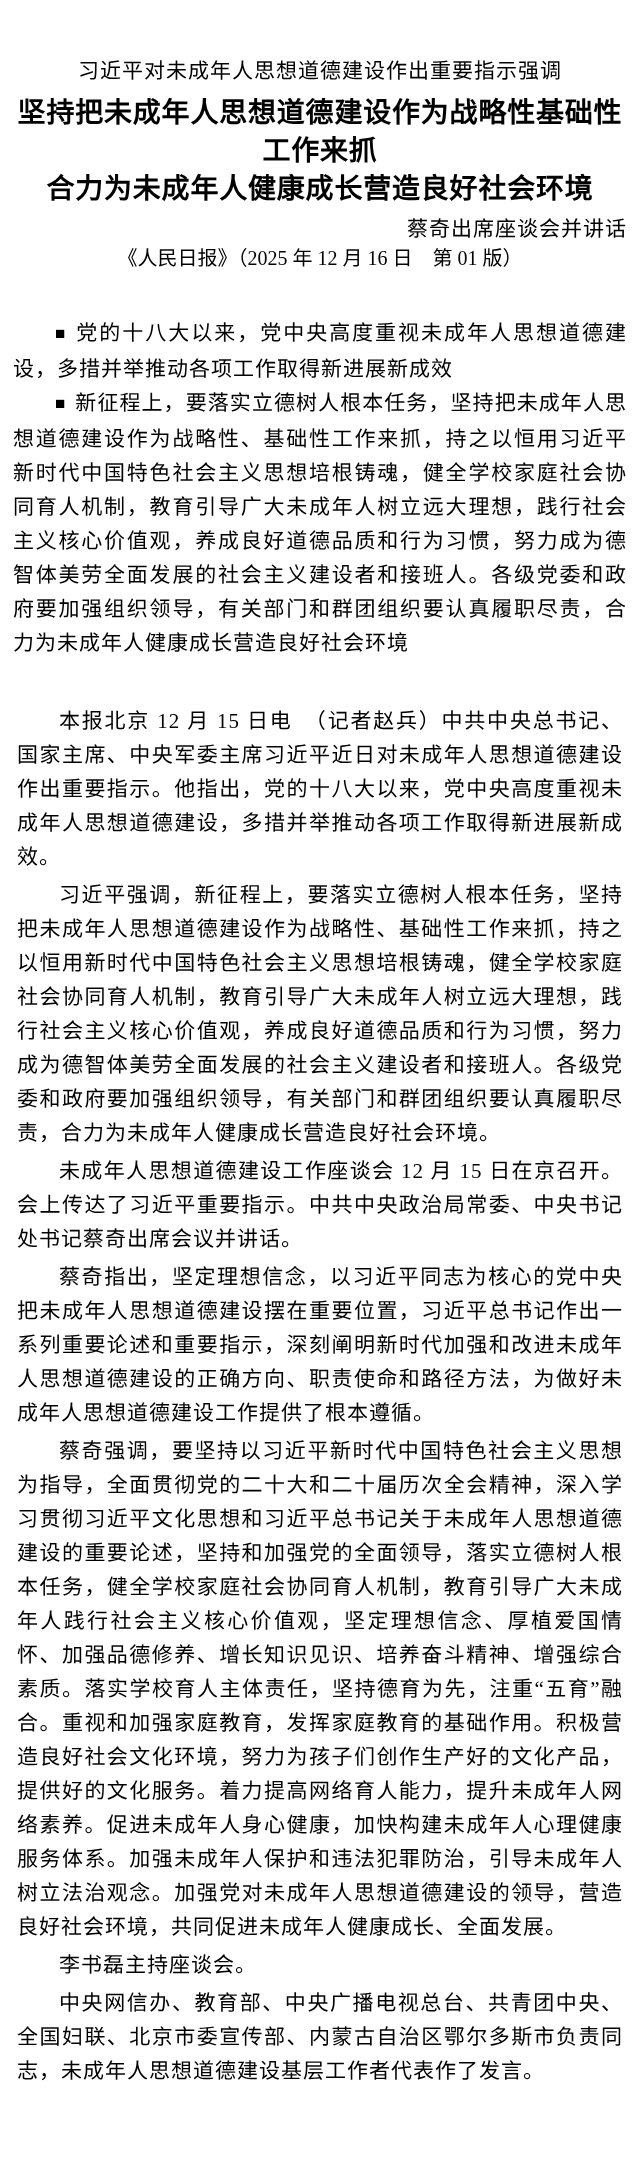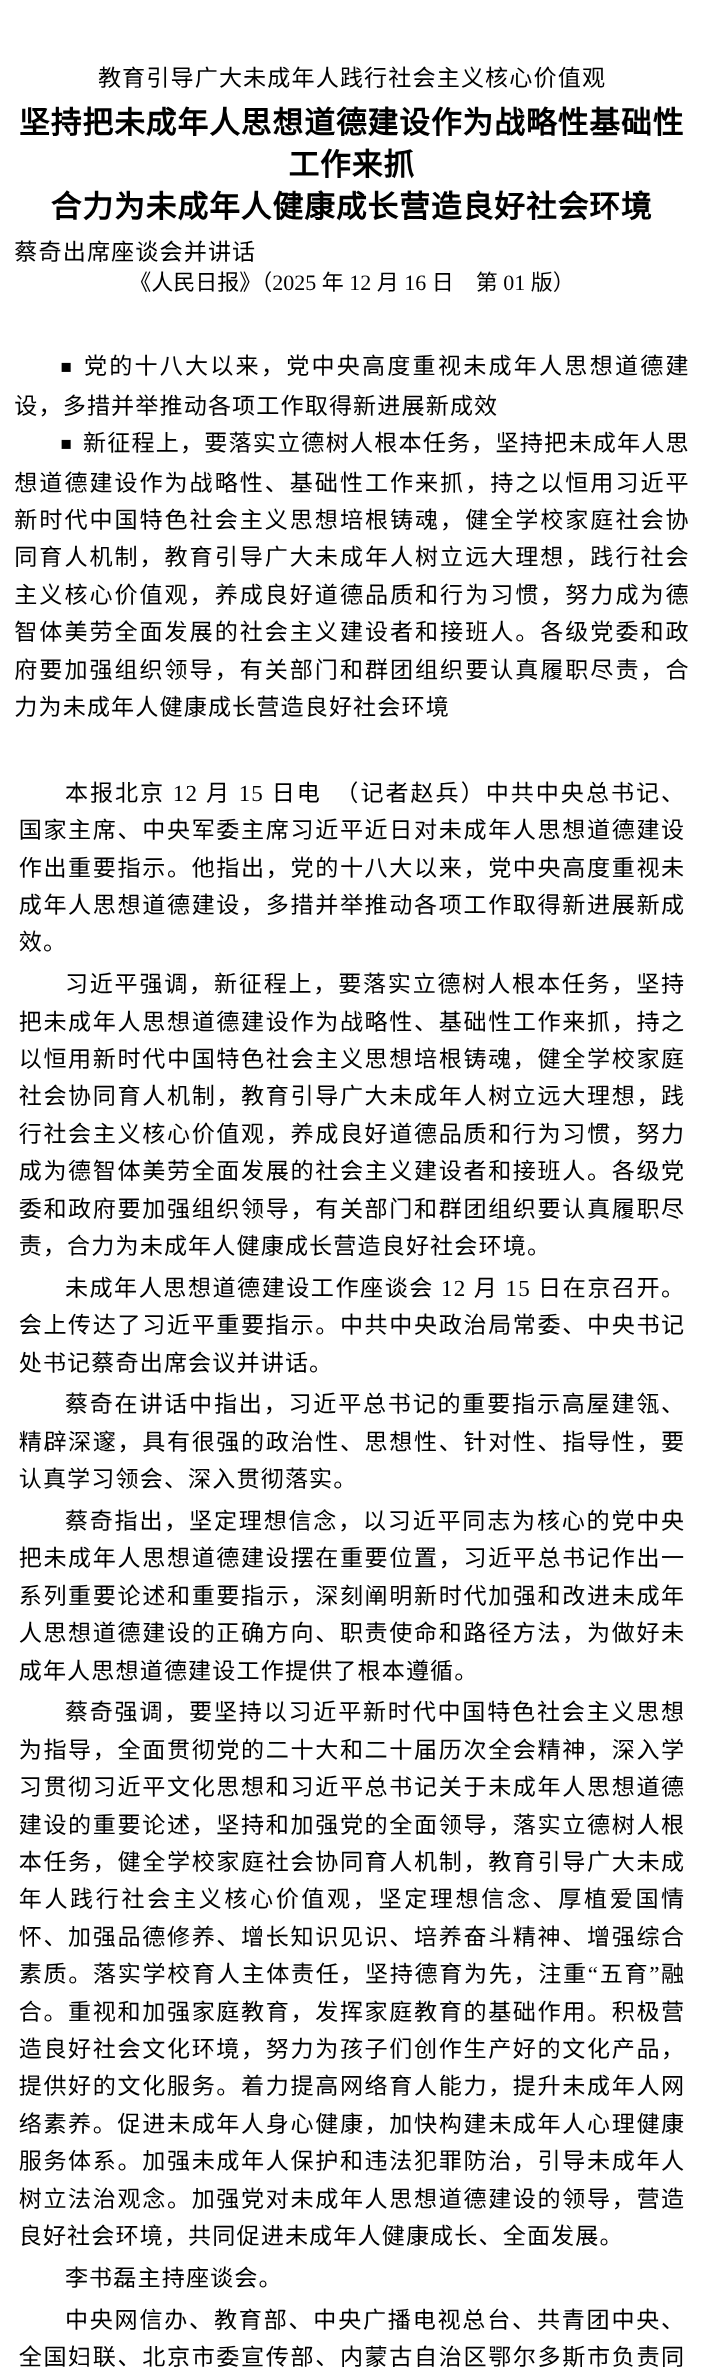--- a/index.html
+++ b/index.html
@@ -28,21 +28,21 @@
     margin: 8px 0 0 0;
     text-align: center;
     font-size: 28px;
     line-height: 38px;
     letter-spacing: 0.8px;
     font-weight: bold;
   }
   .title .tl { display: block; }
   .subtitle {
     margin-top: 6px;
-    text-align: left;
+    text-align: right;
     font-size: 21px;
     line-height: 30px;
     letter-spacing: 1px;
   }
   .source {
     text-align: center;
     font-size: 20px;
     line-height: 28px;
   }
   .highlights { margin-top: 44px; }
@@ -68,21 +68,21 @@
     letter-spacing: 1px;
     text-align: justify;
     text-indent: 2em;
   }
 </style>
 </head>
 <body>
 
 <div class="page" style="background: rgb(255, 255, 255); color: rgb(0, 0, 0);">
   <header>
-    <div class="kicker">教育引导广大未成年人践行社会主义核心价值观</div>
+    <div class="kicker">习近平对未成年人思想道德建设作出重要指示强调</div>
     <h1 class="title">
       <span class="tl">坚持把未成年人思想道德建设作为战略性基础性工作来抓</span>
       <span class="tl">合力为未成年人健康成长营造良好社会环境</span>
     </h1>
     <div class="subtitle">蔡奇出席座谈会并讲话</div>
     <div class="source">《人民日报》（2025 年 12 月 16 日　第 01 版）</div>
   </header>
 
   <section class="highlights">
   <p class="highlight"><span class="bullet">■</span><span class="ht">党的十八大以来，党中央高度重视未成年人思想道德建设，多措并举推动各项工作取得新进展新成效</span></p>
@@ -90,21 +90,20 @@
   <p class="highlight"><span class="bullet">■</span><span class="ht">新征程上，要落实立德树人根本任务，坚持把未成年人思想道德建设作为战略性、基础性工作来抓，持之以恒用习近平新时代中国特色社会主义思想培根铸魂，健全学校家庭社会协同育人机制，教育引导广大未成年人树立远大理想，践行社会主义核心价值观，养成良好道德品质和行为习惯，努力成为德智体美劳全面发展的社会主义建设者和接班人。各级党委和政府要加强组织领导，有关部门和群团组织要认真履职尽责，合力为未成年人健康成长营造良好社会环境</span></p>
 </section>
 
   <section class="body-section">
   <p class="para">本报北京 12 月 15 日电　（记者赵兵）中共中央总书记、国家主席、中央军委主席习近平近日对未成年人思想道德建设作出重要指示。他指出，党的十八大以来，党中央高度重视未成年人思想道德建设，多措并举推动各项工作取得新进展新成效。</p>
 
   <p class="para">习近平强调，新征程上，要落实立德树人根本任务，坚持把未成年人思想道德建设作为战略性、基础性工作来抓，持之以恒用新时代中国特色社会主义思想培根铸魂，健全学校家庭社会协同育人机制，教育引导广大未成年人树立远大理想，践行社会主义核心价值观，养成良好道德品质和行为习惯，努力成为德智体美劳全面发展的社会主义建设者和接班人。各级党委和政府要加强组织领导，有关部门和群团组织要认真履职尽责，合力为未成年人健康成长营造良好社会环境。</p>
 
   <p class="para">未成年人思想道德建设工作座谈会 12 月 15 日在京召开。会上传达了习近平重要指示。中共中央政治局常委、中央书记处书记蔡奇出席会议并讲话。</p>
 
-  <p class="para">蔡奇在讲话中指出，习近平总书记的重要指示高屋建瓴、精辟深邃，具有很强的政治性、思想性、针对性、指导性，要认真学习领会、深入贯彻落实。</p>
 
   <p class="para">蔡奇指出，坚定理想信念，以习近平同志为核心的党中央把未成年人思想道德建设摆在重要位置，习近平总书记作出一系列重要论述和重要指示，深刻阐明新时代加强和改进未成年人思想道德建设的正确方向、职责使命和路径方法，为做好未成年人思想道德建设工作提供了根本遵循。</p>
 
   <p class="para">蔡奇强调，要坚持以习近平新时代中国特色社会主义思想为指导，全面贯彻党的二十大和二十届历次全会精神，深入学习贯彻习近平文化思想和习近平总书记关于未成年人思想道德建设的重要论述，坚持和加强党的全面领导，落实立德树人根本任务，健全学校家庭社会协同育人机制，教育引导广大未成年人践行社会主义核心价值观，坚定理想信念、厚植爱国情怀、加强品德修养、增长知识见识、培养奋斗精神、增强综合素质。落实学校育人主体责任，坚持德育为先，注重“五育”融合。重视和加强家庭教育，发挥家庭教育的基础作用。积极营造良好社会文化环境，努力为孩子们创作生产好的文化产品，提供好的文化服务。着力提高网络育人能力，提升未成年人网络素养。促进未成年人身心健康，加快构建未成年人心理健康服务体系。加强未成年人保护和违法犯罪防治，引导未成年人树立法治观念。加强党对未成年人思想道德建设的领导，营造良好社会环境，共同促进未成年人健康成长、全面发展。</p>
 
   <p class="para">李书磊主持座谈会。</p>
 
   <p class="para">中央网信办、教育部、中央广播电视总台、共青团中央、全国妇联、北京市委宣传部、内蒙古自治区鄂尔多斯市负责同志，未成年人思想道德建设基层工作者代表作了发言。</p>
 </section>
 </div>

